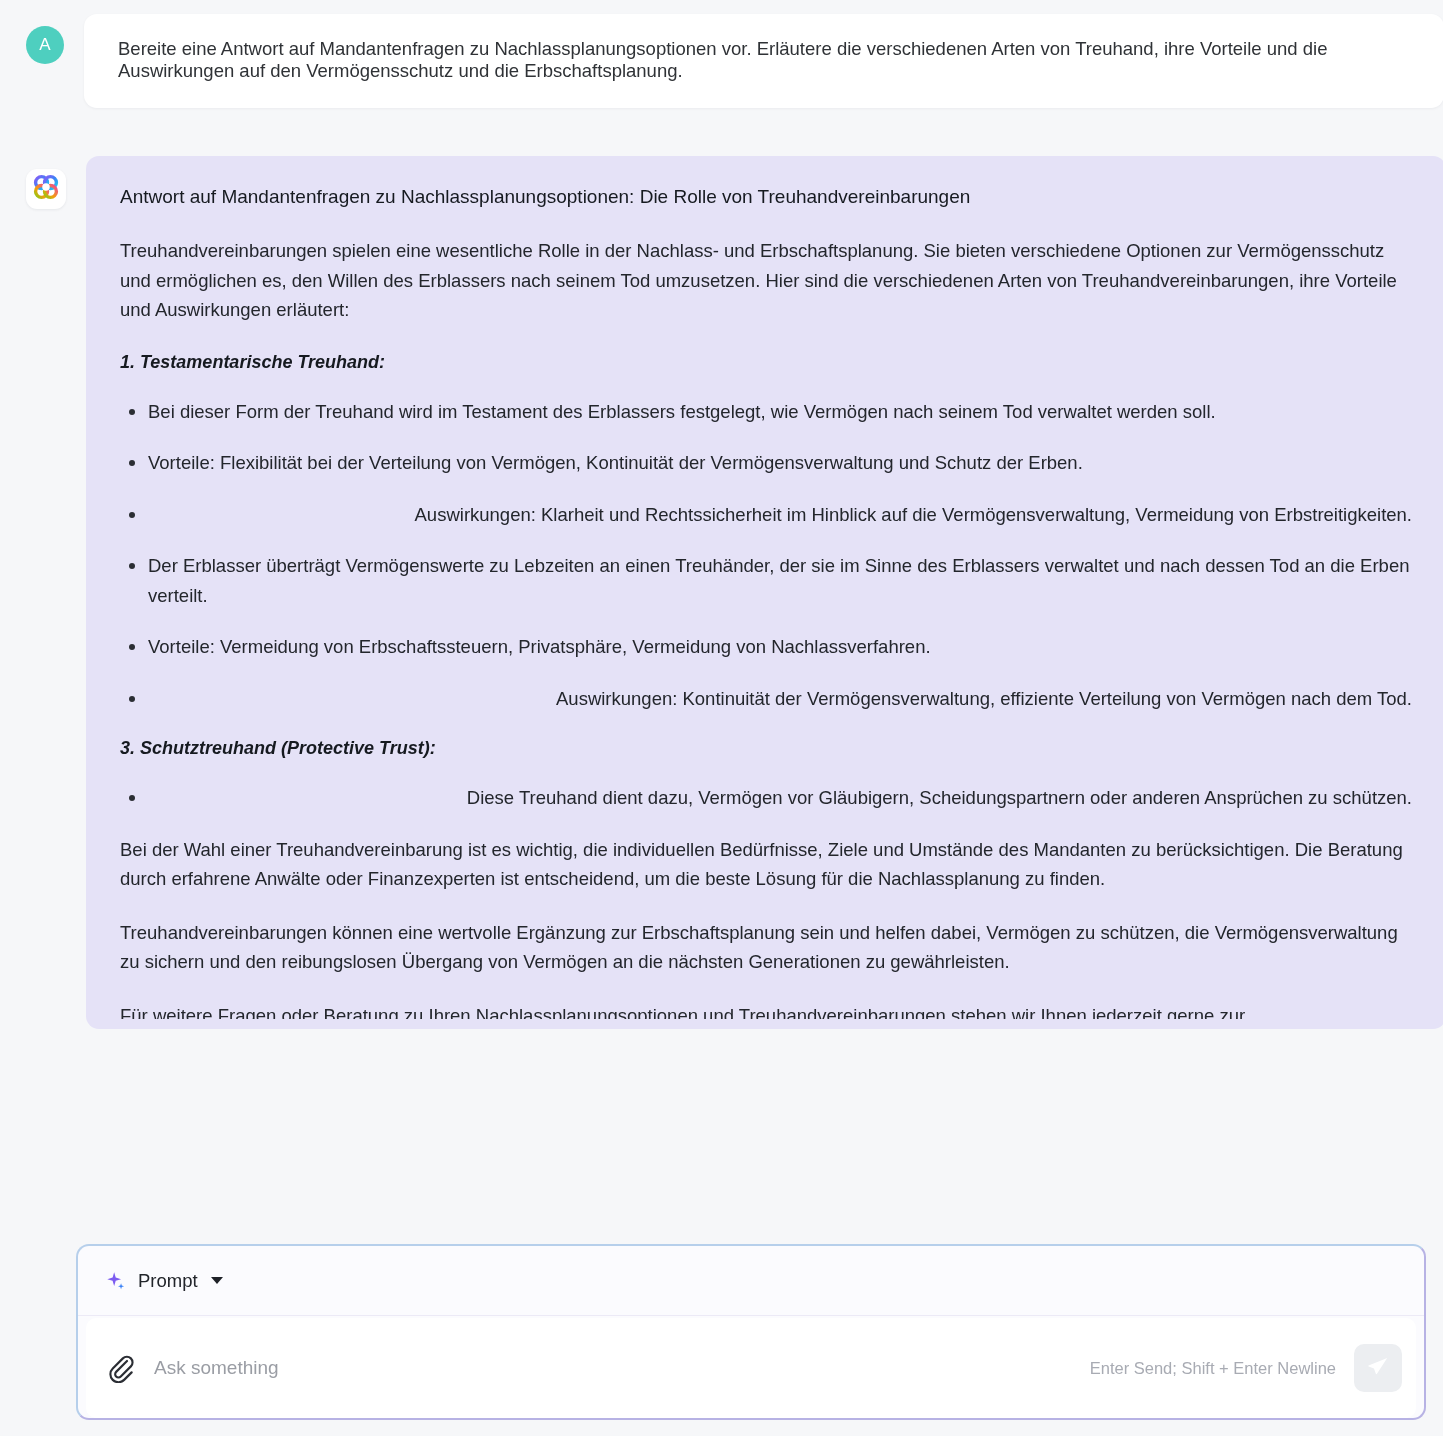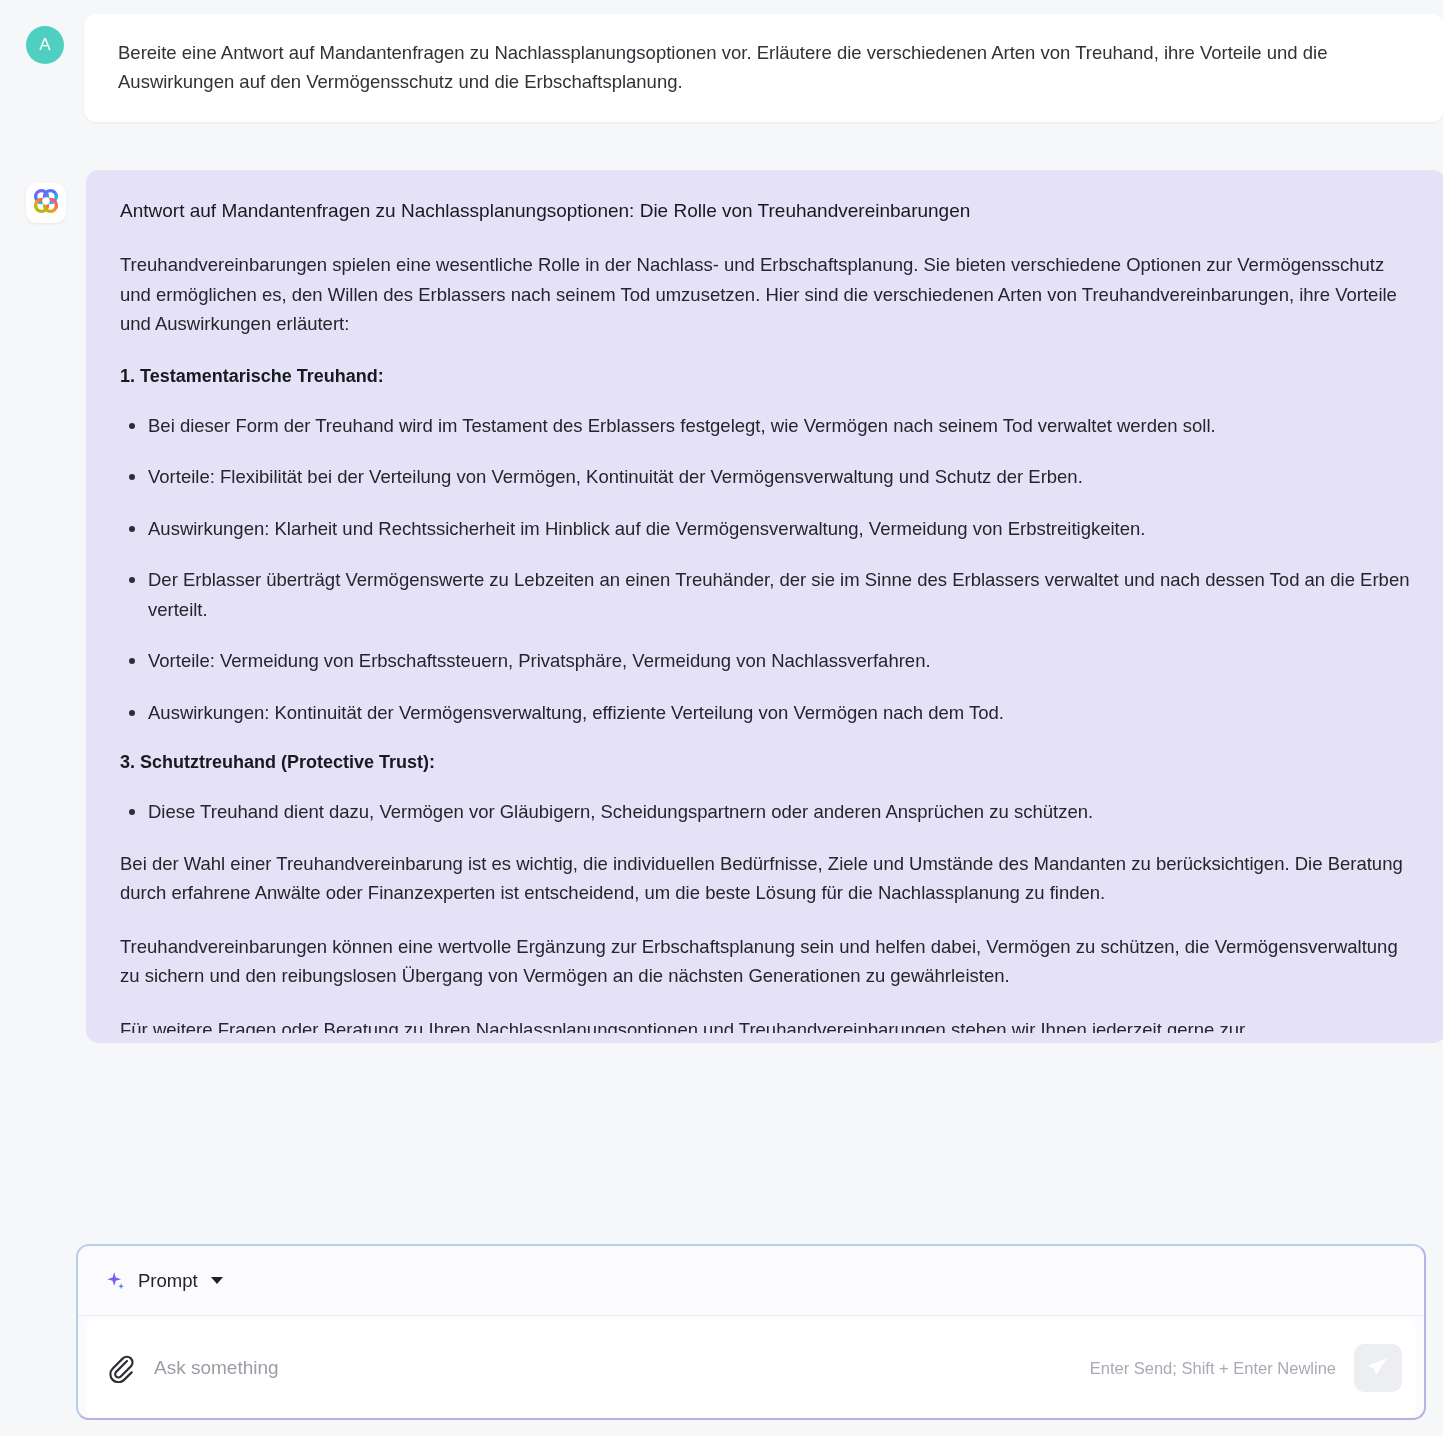--- a/index.html
+++ b/index.html
@@ -65,21 +65,21 @@
     box-shadow: 0 1px 3px rgba(16,24,40,.05);
     padding: 24px 34px 26px 34px;
   }
   .bubble.assistant {
     background: #e5e2f7;
     padding: 28px 34px 10px 34px;
   }
 
   .usertext {
     font-size: 18.5px;
-    line-height: 29px;
+    line-height: 22px;
     color: #2f3236;
     margin: 0;
     max-width: 1265px;
   }
 
   
   .a-h1 {
     font-size: 19px;
     font-weight: normal;
     color: #161a20;
@@ -91,35 +91,36 @@
     line-height: 29.5px;
     color: #23262c;
     margin: 0 0 24px 0;
   }
   .a-h2 {
     font-size: 18px;
     font-weight: bold;
     color: #161a20;
     margin: 0 0 22px 0;
     line-height: 26px;
+    font-style: italic;
   }
   ul.a-list {
     list-style: none;
     margin: 0 0 22px 0;
     padding: 0;
   }
   ul.a-list li {
     position: relative;
     padding-left: 28px;
     font-size: 18.5px;
     line-height: 29.5px;
     color: #23262c;
     margin-bottom: 22px;
   }
-  ul.a-list li:last-child { margin-bottom: 0; }
+  ul.a-list li:last-child { margin-bottom: 0; text-align: right; }
   ul.a-list li::before {
     content: "";
     position: absolute;
     left: 9px;
     top: 12px;
     width: 6px; height: 6px;
     border-radius: 50%;
     background: #2b2e34;
   }
   .a-p.clipped {

